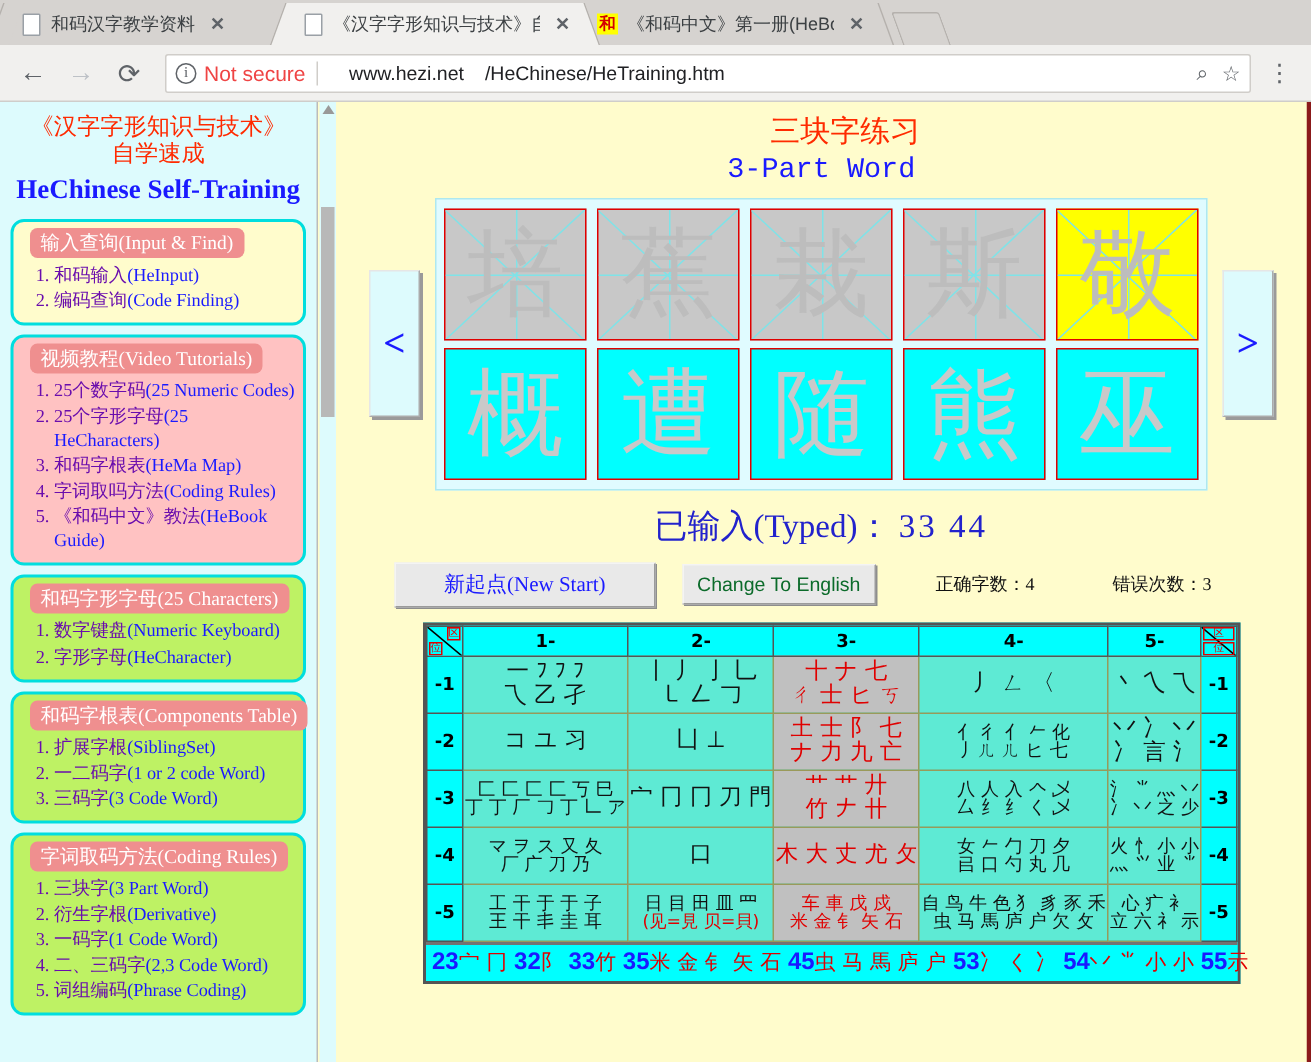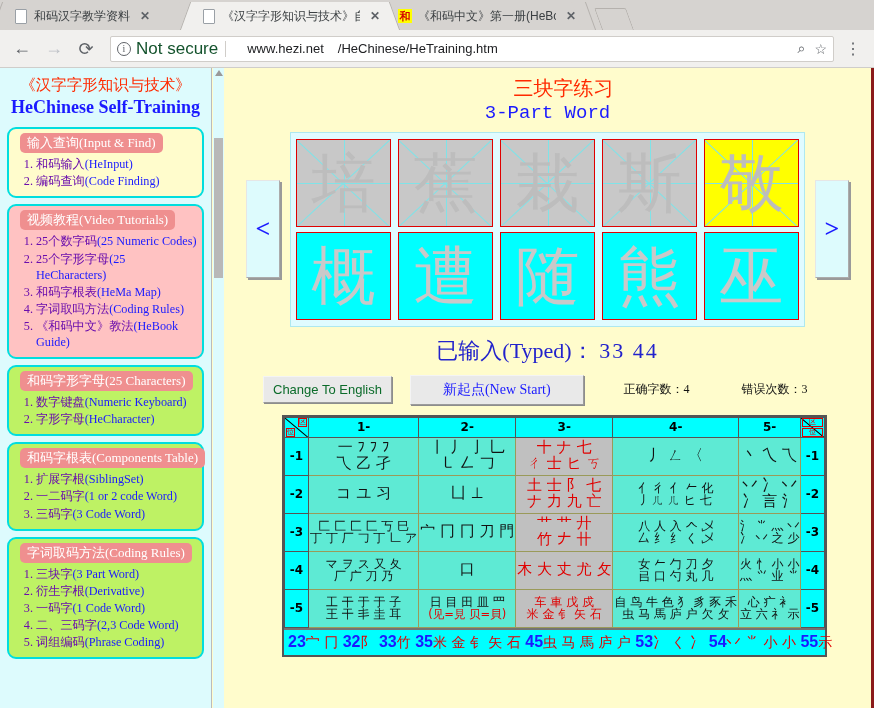--- a/index.html
+++ b/index.html
@@ -82,21 +82,21 @@
     flex: 1; height: 26px; margin: 0 6px;
     background: #fff; border: 1px solid #d0cdc9; border-radius: 2px;
     display: flex; align-items: center; padding: 0 6px;
     font-size: 13px;
   }
   .info-icon {
     width: 14px; height: 14px; border: 1.4px solid #5f6368; border-radius: 50%;
     font-size: 10px; line-height: 11px; text-align: center; color: #5f6368;
     margin-right: 5px; font-family: "Liberation Serif", serif;
   }
-  .notsecure { color: #14532d; font-size: 17px; margin-right: 7px; }
+  .notsecure { color: #ef4444; font-size: 14px; margin-right: 7px; }
   .vsep { width:1px; height:16px; background:#d0cdc9; margin-right:7px; }
   .url { color: #202124; font-size: 13px; margin-left: 14px; }
   .omni-right { margin-left:auto; display:flex; align-items:center; gap:9px; }
   .ico { font-size:14px; color:#5f6368; }
   .menu-dots { font-size:16px; color:#5f6368; padding:0 5px; letter-spacing:0; }
 
   
   .page { flex: 1; display: flex; overflow: hidden; background:#fffccc; }
 
   
@@ -330,20 +330,21 @@
       </span>
     </div>
     <div class="menu-dots">⋮</div>
   </div>
 
   <div class="page">
 
     <div class="sidebar">
       <div class="sb-title">
         <div class="l1">《汉字字形知识与技术》</div>
+        <div class="l2">自学速成</div>
         <div class="l3">HeChinese Self-Training</div>
       </div>
 
       <div class="card">
         <div class="card-head">输入查询(Input &amp; Find)</div>
         <ol>
           <li><span>和码输入</span><span class="en">(HeInput)</span></li>
           <li><span>编码查询</span><span class="en">(Code Finding)</span></li>
         </ol>
       </div>
@@ -462,22 +463,22 @@
 
           <div class="arrow-btn">&gt;</div>
         </div>
 
         <div class="typed">
           <span>已输入(Typed)：</span>
           <span class="num">33 44</span>
         </div>
 
         <div class="ctrlrow">
+          <button class="btn blue-txt">新起点(New Start)</button>
           <button class="btn green-txt">Change To English</button>
-          <button class="btn blue-txt">新起点(New Start)</button>
           <span class="stat"><span>正确字数：</span><span>4</span></span>
           <span class="stat"><span>错误次数：</span><span>3</span></span>
         </div>
 
         <div class="tablewrap">
           <table class="comp">
             <tbody>
                 <tr>
               <td class="corner">
                 <span class="slash"></span>

